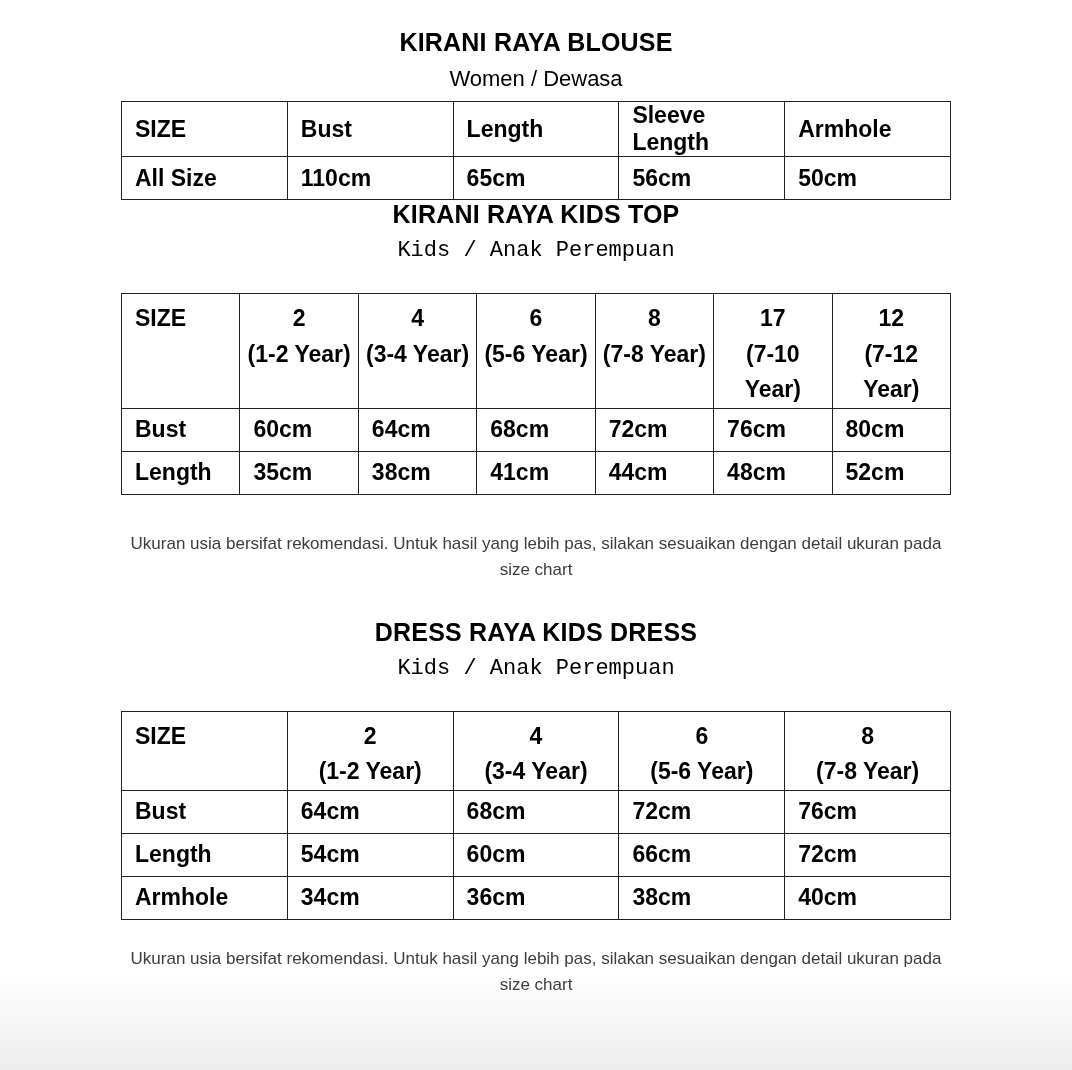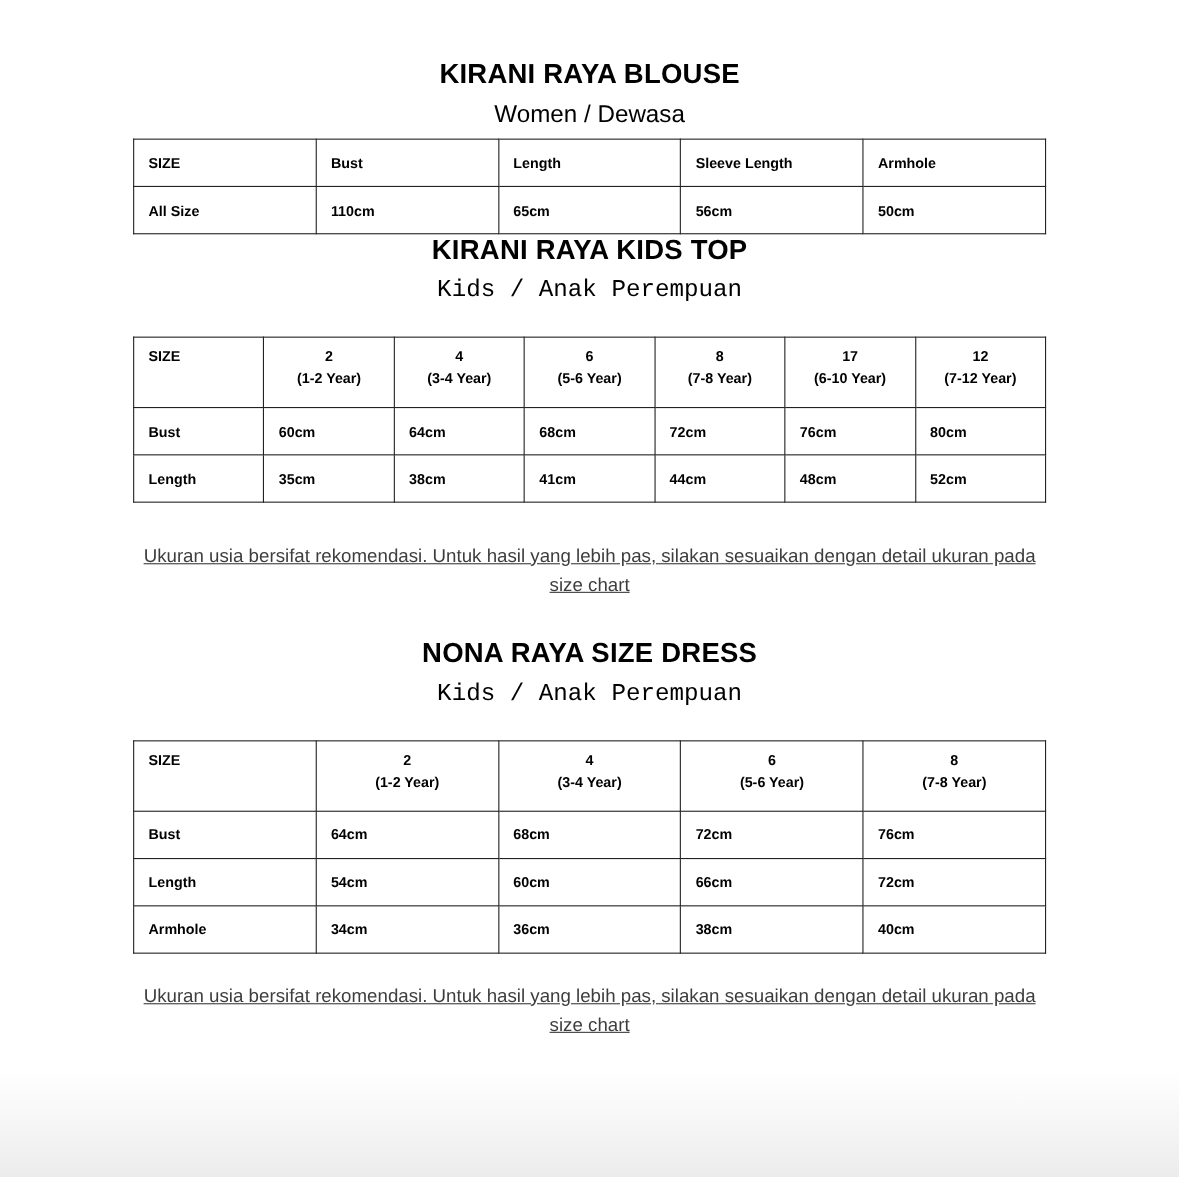--- a/index.html
+++ b/index.html
@@ -5,41 +5,41 @@
   * { box-sizing: border-box; }
   html, body { margin: 0; padding: 0; }
   body {
     width: 1072px;
     height: 1070px;
     overflow: hidden;
     font-family: "Liberation Sans", sans-serif;
     color: #000;
     background: linear-gradient(180deg, #ffffff 0%, #ffffff 91%, #ececec 100%);
   }
-  .page { width: 830px; margin: 0 auto; padding-top: 53px; }
+  .page { width: 830px; margin: 0 auto; padding-top: 28px; }
   .sec-title {
     font-size: 25px;
     font-weight: bold;
     text-align: center;
     margin: 0 0 9px 0;
     letter-spacing: 0.2px;
   }
   .sec-sub {
     font-size: 22px;
     text-align: center;
     margin: 0 0 9px 0;
   }
   .sec2 { }
   .sec3 { margin-top: 34px; }
   .sec2 .sec-sub, .sec3 .sec-sub { margin-bottom: 30px; font-family: Liberation Mono, monospace; }
   table.tbl {
     width: 100%;
     border-collapse: collapse;
     table-layout: fixed;
-    font-size: 13px;
+    font-size: 23px;
   }
   .tbl th, .tbl td {
     border: 1px solid #222;
     padding: 0 4px 0 13px;
     height: 43px;
     text-align: left;
     vertical-align: middle;
     font-weight: bold;
   }
   .tbl th { font-weight: bold; }
@@ -56,21 +56,20 @@
     line-height: 1.55;
   }
   .tbl .row-label { font-weight: bold; }
   .note {
     font-size: 17px;
     color: #3d3d3d;
     text-align: center;
     line-height: 1.55;
     margin: 36px auto 0 auto;
     max-width: 840px;
-    text-decoration: underline;
   }
   .sec3 .note { margin-top: 26px; }
 </style>
 </head>
 <body>
 
 <div class="page">
 
   <section class="sec sec1">
     <h2 class="sec-title">KIRANI RAYA BLOUSE</h2>
@@ -115,21 +114,21 @@
             <th class="cell-center head2">
               <div>6</div>
               <div>(5-6 Year)</div>
             </th>
             <th class="cell-center head2">
               <div>8</div>
               <div>(7-8 Year)</div>
             </th>
             <th class="cell-center head2">
               <div>17</div>
-              <div>(6-10 Year)</div>
+              <div>(7-10 Year)</div>
             </th>
             <th class="cell-center head2">
               <div>12</div>
               <div>(7-12 Year)</div>
             </th>
           </tr>
         </thead>
         <tbody>
           <tr>
             <td class="row-label">Bust</td>
@@ -148,21 +147,21 @@
             <td>44cm</td>
             <td>48cm</td>
             <td>52cm</td>
           </tr>
         </tbody>
       </table>
     <p class="note">Ukuran usia bersifat rekomendasi. Untuk hasil yang lebih pas, silakan sesuaikan dengan detail ukuran pada size chart</p>
   </section>
 
   <section class="sec sec3">
-    <h2 class="sec-title">NONA RAYA SIZE DRESS</h2>
+    <h2 class="sec-title">DRESS RAYA KIDS DRESS</h2>
     <p class="sec-sub">Kids / Anak Perempuan</p>
     <table class="tbl">
         <thead>
           <tr>
             <th class="corner">SIZE</th>
             <th class="cell-center head2">
               <div>2</div>
               <div>(1-2 Year)</div>
             </th>
             <th class="cell-center head2">

